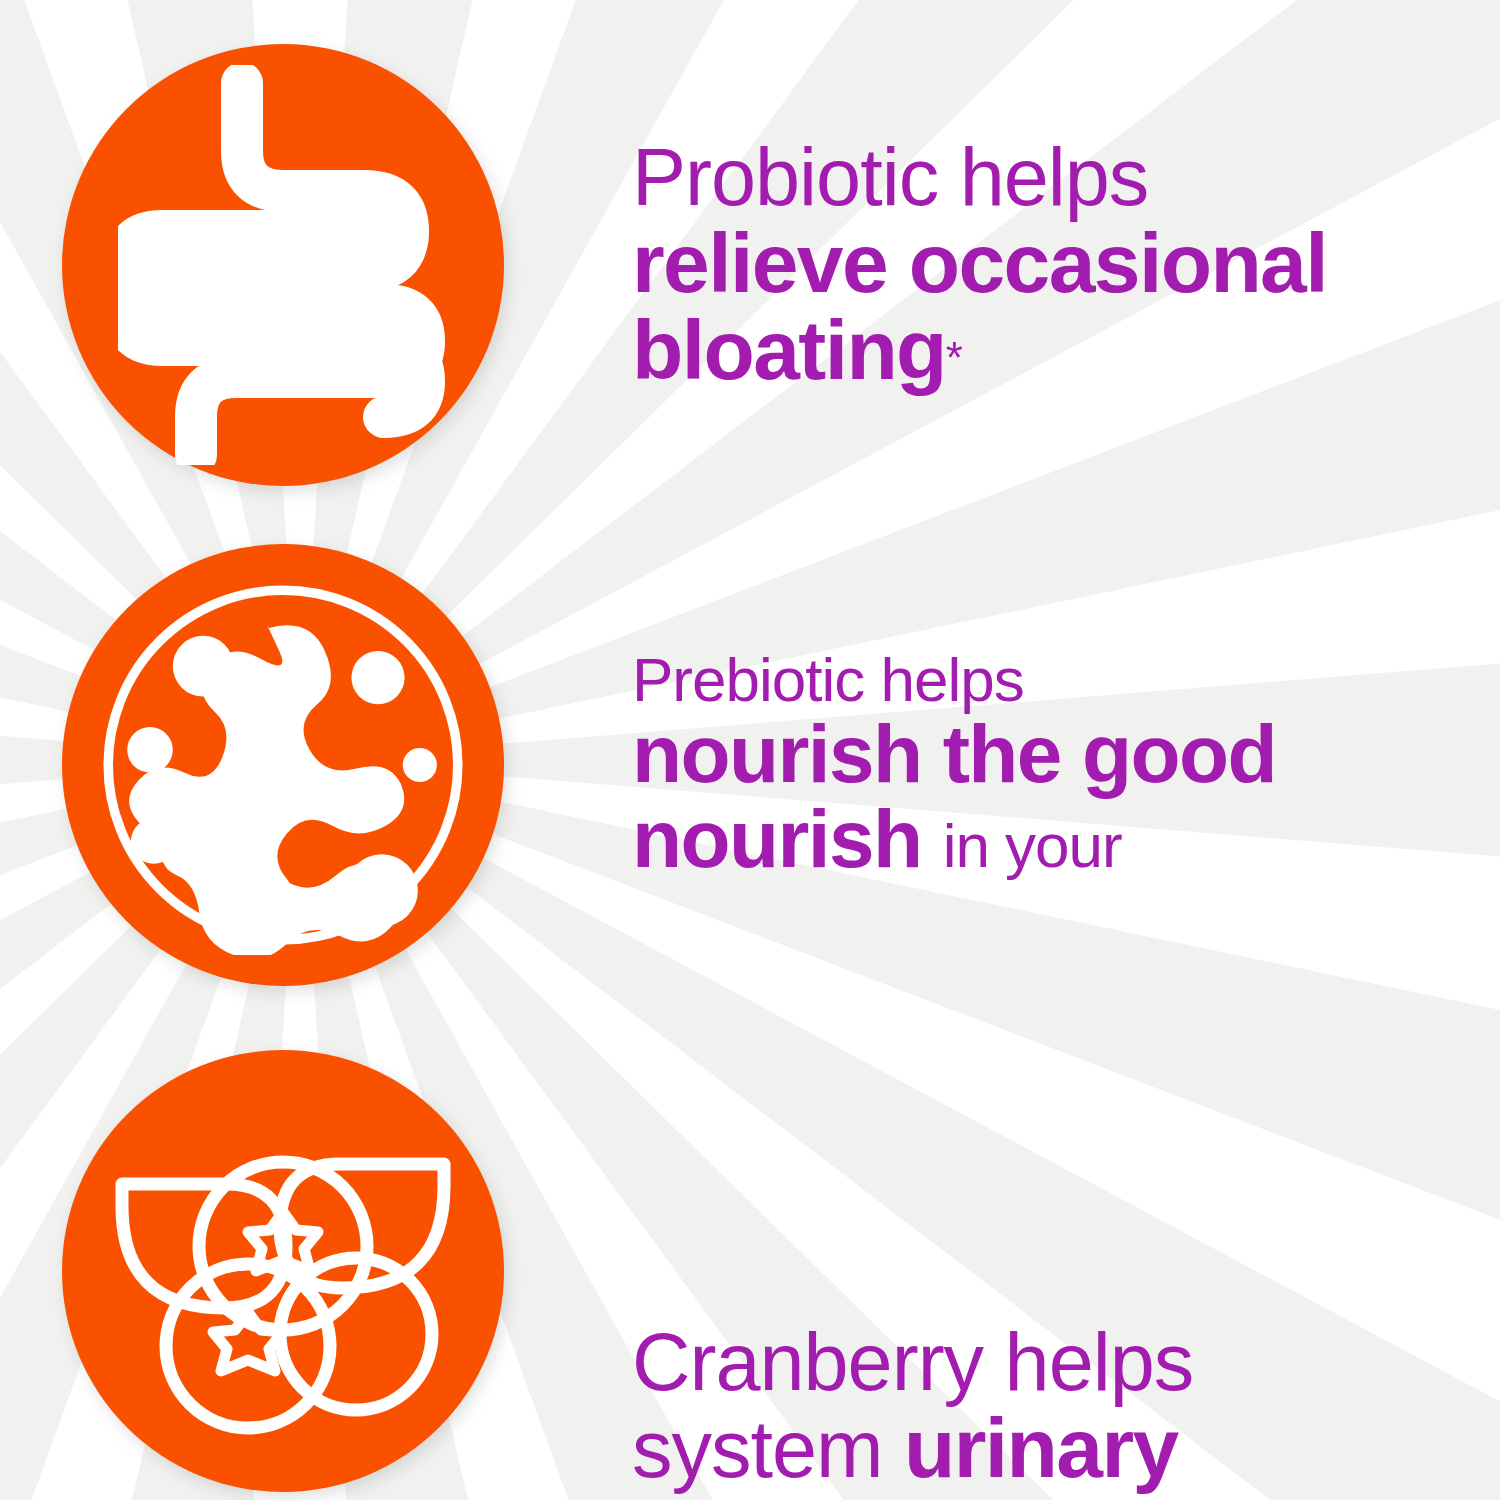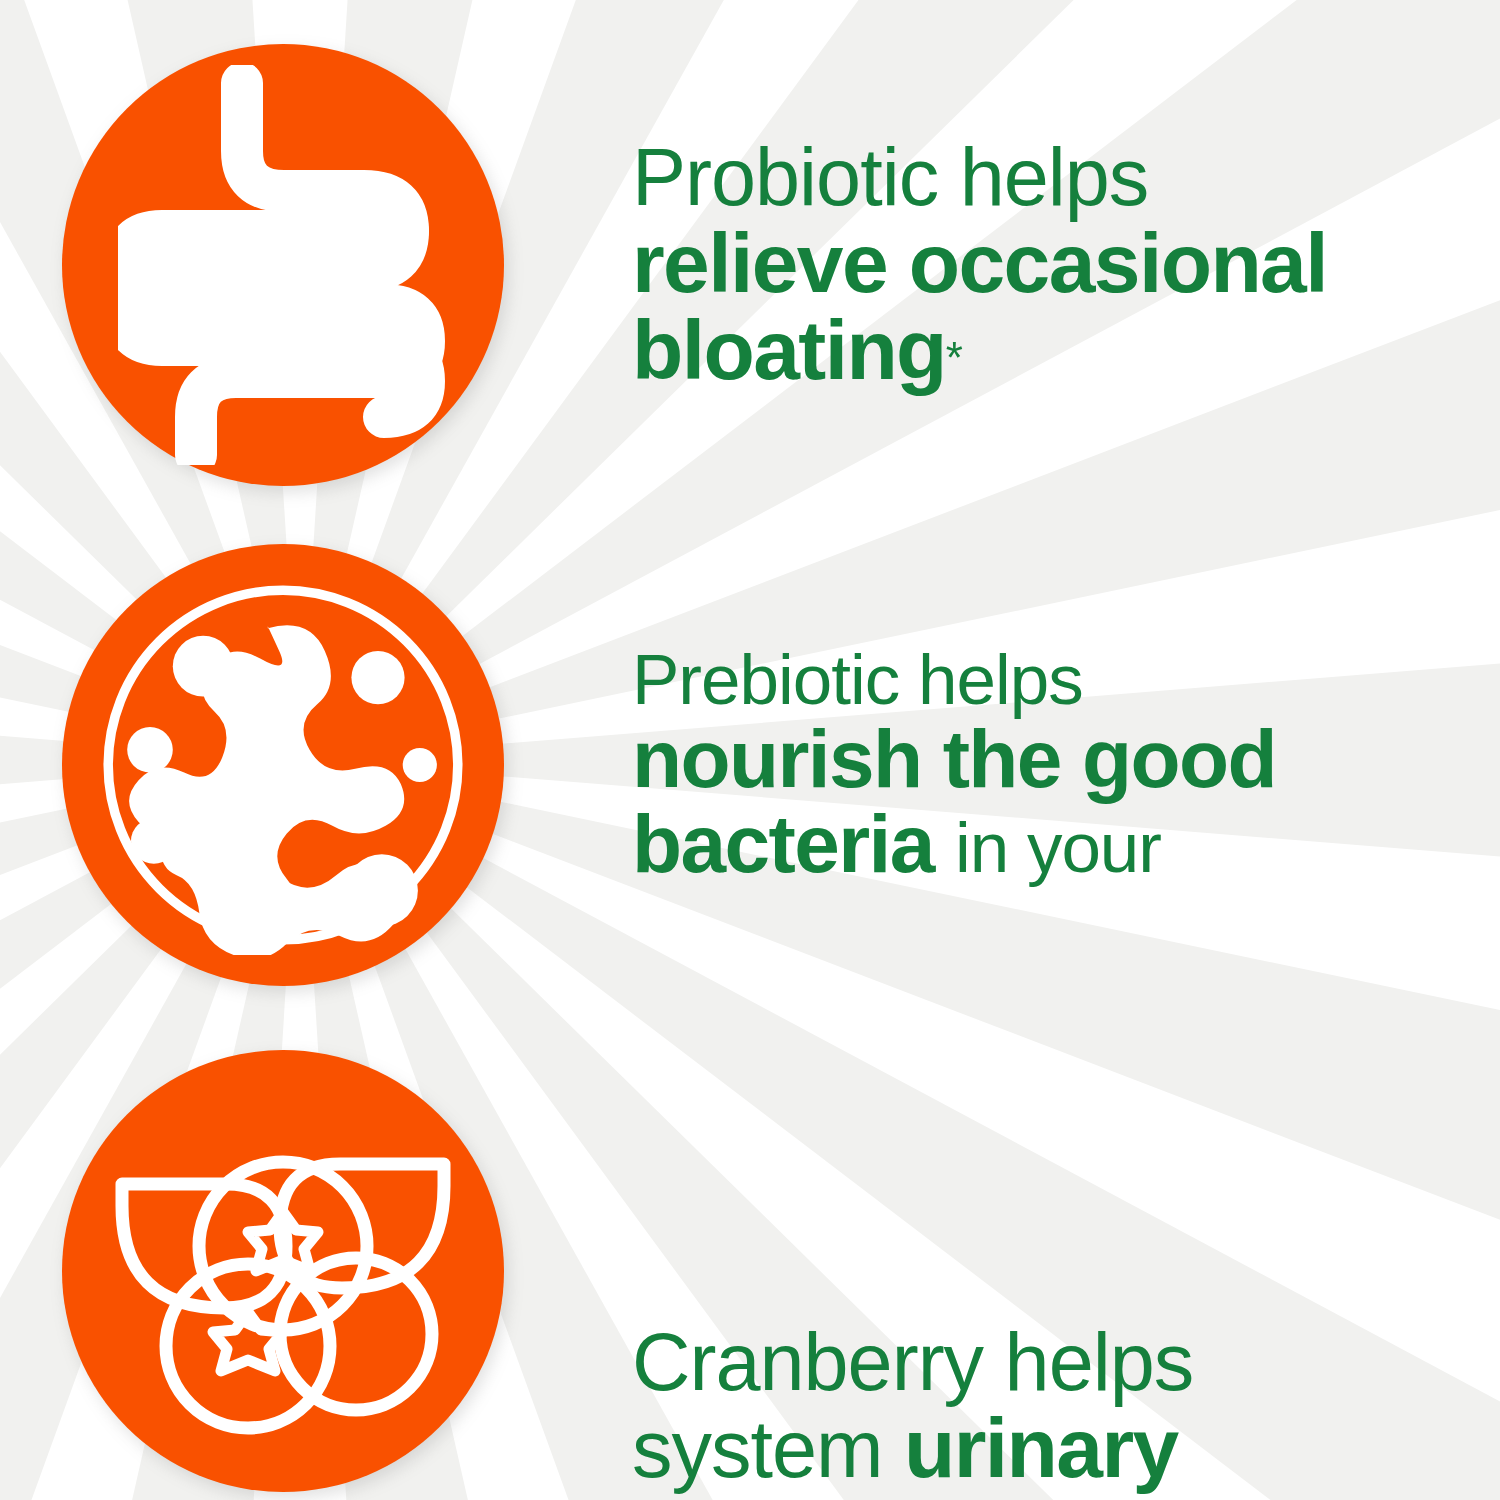--- a/index.html
+++ b/index.html
@@ -47,36 +47,36 @@
     flex: 0 0 auto;
     box-shadow: 4px 6px 16px rgba(120,120,120,0.22);
     display: flex;
     align-items: center;
     justify-content: center;
   }
   .icon-badge svg { display: block; }
 
   .benefit-text {
     margin-left: 128px;
-    color: #15803d;
+    color: #a21caf;
     flex: 1 1 auto;
     line-height: 1.035;
     letter-spacing: -0.2px;
   }
   .benefit-text .ln { display: block; white-space: nowrap; }
   .reg  { font-weight: 400; font-size: 81px; letter-spacing: -1.0px; }
   .bold { font-weight: 700; font-size: 84px; letter-spacing: -1.6px; }
   .star {
     font-weight: 400;
     font-size: 44px;
     vertical-align: super;
     line-height: 0;
     letter-spacing: 0;
   }
-  #text-1 .reg, #text-1 .bold { font-size: 71px; }
+  #text-1 .reg, #text-1 .bold { font-size: 62px; }
   #text-1 .bold { font-size: 82px; }
 </style>
 </head>
 <body>
 
 <div id="stage">
 
   <svg id="sunburst" viewBox="0 0 1500 1500" aria-hidden="true">
     <g id="ray-group">
         <path d="M 300 760 L 2891.6250839862423 551.4827967449669 L 2891.6250839862423 968.5172032550331 Z" fill="#F1F1EF"></path>
@@ -139,21 +139,21 @@
           <circle cx="172" cy="100" r="9"></circle>
           <circle cx="32" cy="140" r="12"></circle>
           <circle cx="88" cy="176" r="13"></circle>
           <circle cx="152" cy="166" r="19"></circle>
         </g>
       </svg>
     </div>
     <div class="benefit-text" id="text-1">
         <span class="ln"><span class="reg">Prebiotic helps</span></span>
         <span class="ln"><span class="bold">nourish the good</span></span>
-        <span class="ln"><span class="bold">bacteria </span><span class="reg">in your</span></span>
+        <span class="ln"><span class="bold">nourish </span><span class="reg">in your</span></span>
       </div>
   </div>
 
   <div class="benefit-row" id="row-2">
     <div class="icon-badge">
       <svg width="350" height="330" viewBox="0 0 350 330">
         <g fill="none" stroke="#ffffff" stroke-width="13" stroke-linejoin="round" stroke-linecap="round">
 
           <path d="M 14 78 L 118 78 Q 178 78 178 140 Q 178 202 116 202 Q 14 202 14 100 Z"></path>
 

